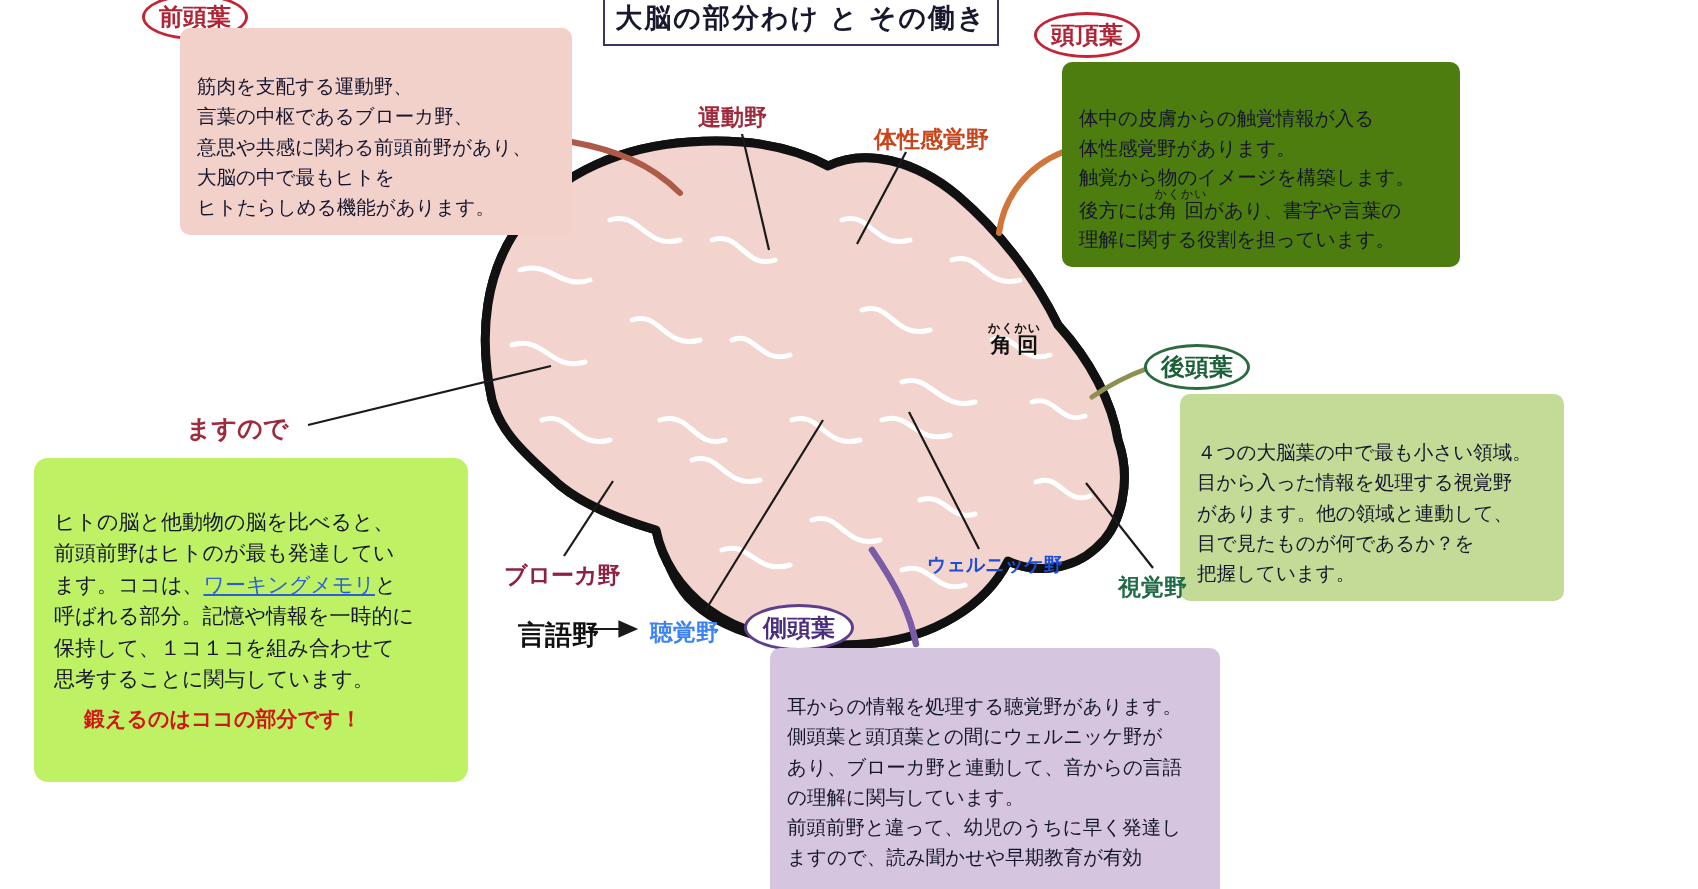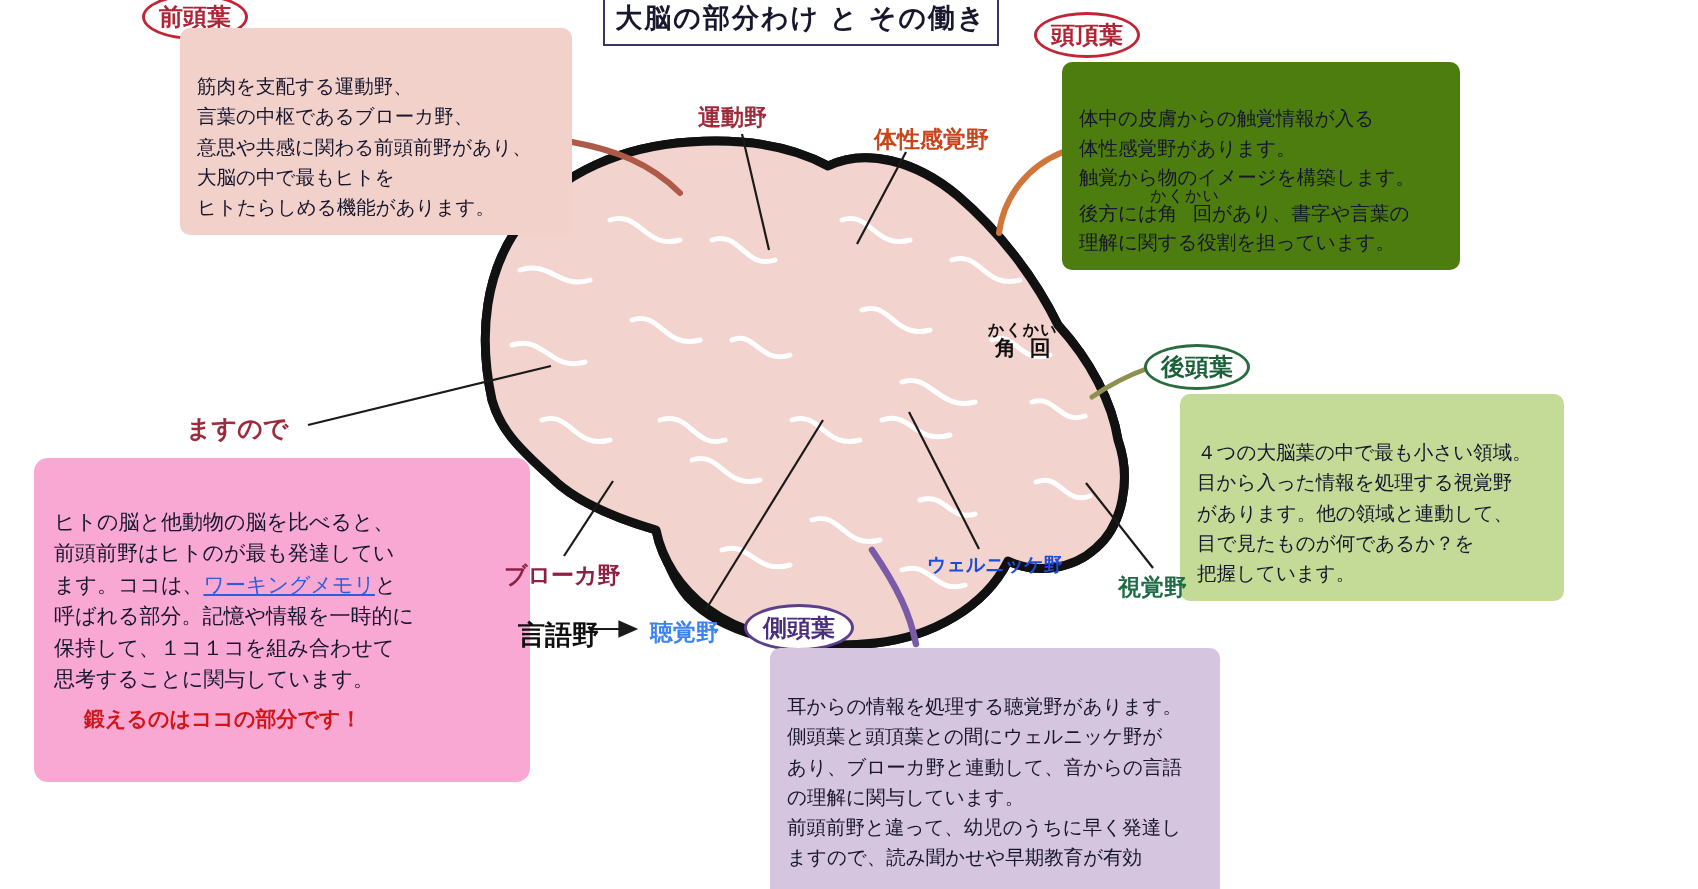--- a/index.html
+++ b/index.html
@@ -32,27 +32,27 @@
   
   .note-box{
     position:absolute;border-radius:10px;box-sizing:border-box;
     padding:13px 17px;white-space:pre-line;
     font-size:19.5px;line-height:1.55;color:#16162e;
   }
   .box-frontal{left:180px;top:28px;width:392px;min-height:182px;background:#f2d1ca;}
   .box-parietal{left:1062px;top:62px;width:398px;min-height:186px;background:#4d7c0f;line-height:1.5;}
   .box-occipital{left:1180px;top:394px;width:384px;min-height:172px;background:#c3db96;}
   .box-temporal{left:770px;top:648px;width:450px;height:262px;background:#d6c5de;overflow:hidden;}
-  .box-gray{left:34px;top:458px;width:496px;min-height:272px;background:#f9a8d4;border-radius:14px;
+  .box-gray{left:34px;top:458px;width:434px;min-height:272px;background:#bef264;border-radius:14px;
             font-size:21px;line-height:1.5;padding:16px 20px;}
   .wm-link{color:#2b5fd9;text-decoration:underline;cursor:pointer;}
   .highlight-red{display:block;color:#d01515;margin-top:8px;padding-left:30px;font-weight:bold;}
   
   .region-label{position:absolute;font-weight:bold;white-space:nowrap;}
-  ruby rt{font-size:16px;letter-spacing:1px;}
+  ruby rt{font-size:12px;letter-spacing:1px;}
   .angular-label{color:#101010;font-size:21px;}
   svg{display:block;}
 </style>
 </head>
 <body>
 
 <svg class="abs" style="left:0;top:0;z-index:1;" width="1698" height="889" viewBox="0 0 1698 889">
   <defs>
     <marker id="arrow" markerWidth="10" markerHeight="10" refX="8" refY="4" orient="auto">
       <path d="M0,0 L9,4 L0,8 Z" fill="#1a1a1a"></path>

